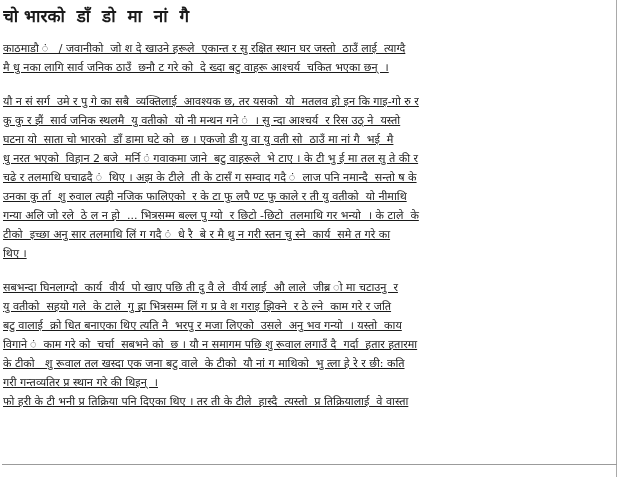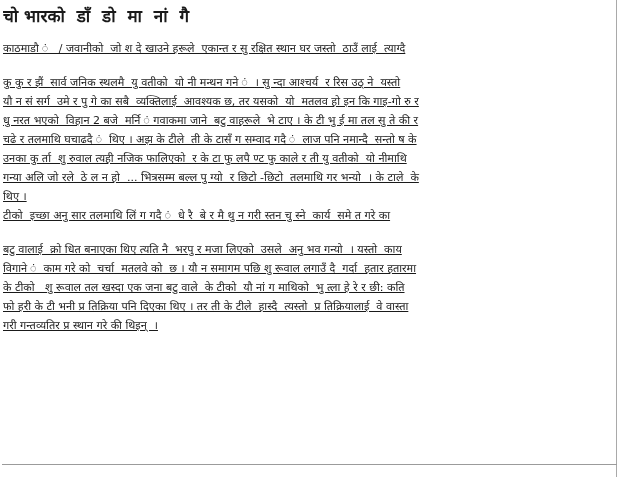--- a/index.html
+++ b/index.html
@@ -59,38 +59,42 @@
 
 <div class="page">
   <div class="content">
 
     <div class="article-title">चो भारको  डाँ  डो  मा  नां  गै</div>
 
     <div class="article-body">
 
       <div class="para">
         <div class="line">काठमाडौ ं   / जवानीको  जो श दे खाउने हरूले  एकान्त र सु रक्षित स्थान घर जस्तो  ठाउँ लाई  त्याग्दै</div>
+        <div class="line">मै धु नका लागि सार्व जनिक ठाउँ  छनौ ट गरे को  दे ख्दा बटु वाहरू आश्चर्य  चकित भएका छन्  ।</div>
       </div>
 
       <div class="para">
+        <div class="line">यौ न सं सर्ग  उमे र पु गे का सबै  व्यक्तिलाई  आवश्यक छ, तर यसको  यो  मतलव हो इन कि गाइ-गो रु र</div>
         <div class="line">कु कु र झैं  सार्व जनिक स्थलमै  यु वतीको  यो नी मन्थन गने ं  । सु न्दा आश्चर्य  र रिस उठ् ने  यस्तो</div>
-        <div class="line">यौ न सं सर्ग  उमे र पु गे का सबै  व्यक्तिलाई  आवश्यक छ, तर यसको  यो  मतलव हो इन कि गाइ-गो रु र</div>
+        <div class="line">घटना यो  साता चो भारको  डाँ डामा घटे को  छ । एकजो डी यु वा यु वती सो  ठाउँ मा नां गै  भई  मै</div>
         <div class="line">धु नरत भएको  विहान 2 बजे  मर्नि ं गवाकमा जाने  बटु वाहरूले  भे टाए । के टी भु ई मा तल सु ते की र</div>
         <div class="line">चढे र तलमाथि घचाढदै ं  थिए । अझ के टीले  ती के टासँ ग सम्वाद गदै ं  लाज पनि नमान्दै  सन्तो ष के</div>
         <div class="line">उनका कु र्ता  शु रुवाल त्यही नजिक फालिएको  र के टा फु लपै ण्ट फु काले र ती यु वतीको  यो नीमाथि</div>
         <div class="line">गन्या अलि जो रले  ठे ल न हो  ... भित्रसम्म बल्ल पु ग्यो  र छिटो -छिटो  तलमाथि गर भन्यो  । के टाले  के</div>
+        <div class="line">टीको  इच्छा अनु सार तलमाथि लिं ग गदै ं  धे रै  बे र मै थु न गरी स्तन चु स्ने  कार्य  समे त गरे का</div>
         <div class="line">थिए ।</div>
-        <div class="line">टीको  इच्छा अनु सार तलमाथि लिं ग गदै ं  धे रै  बे र मै थु न गरी स्तन चु स्ने  कार्य  समे त गरे का</div>
       </div>
 
       <div class="para">
+        <div class="line">सबभन्दा घिनलाग्दो  कार्य  वीर्य  पो खाए पछि ती दु वै ले  वीर्य लाई  औ लाले  जीब्र ो मा चटाउनु  र</div>
+        <div class="line">यु वतीको  सहयो गले  के टाले  गु ह्रा भित्रसम्म लिं ग प्र वे श गराइ झिक्ने  र ठे ल्ने  काम गरे र जति</div>
         <div class="line">बटु वालाई  क्रो धित बनाएका थिए त्यति नै  भरपु र मजा लिएको  उसले  अनु भव गन्यो  । यस्तो  काय</div>
-        <div class="line">विगाने ं  काम गरे को  चर्चा  मतलवे को  छ । यौ न समागम पछि शु रूवाल लगाउँ दै  गर्दा  हतार हतारमा</div>
+        <div class="line">विगाने ं  काम गरे को  चर्चा  सबभने को  छ । यौ न समागम पछि शु रूवाल लगाउँ दै  गर्दा  हतार हतारमा</div>
         <div class="line">के टीको   शु रूवाल तल खस्दा एक जना बटु वाले  के टीको  यौ नां ग माथिको  भु त्ला हे रे र छी: कति</div>
+        <div class="line">गरी गन्तव्यतिर प्र स्थान गरे की थिइन्  ।</div>
         <div class="line">फो हरी के टी भनी प्र तिक्रिया पनि दिएका थिए । तर ती के टीले  हास्दै  त्यस्तो  प्र तिक्रियालाई  वे वास्ता</div>
-        <div class="line">गरी गन्तव्यतिर प्र स्थान गरे की थिइन्  ।</div>
       </div>
 
     </div>
   </div>
 
   <div class="bottom-divider"></div>
 </div>
 
 </body></html>

